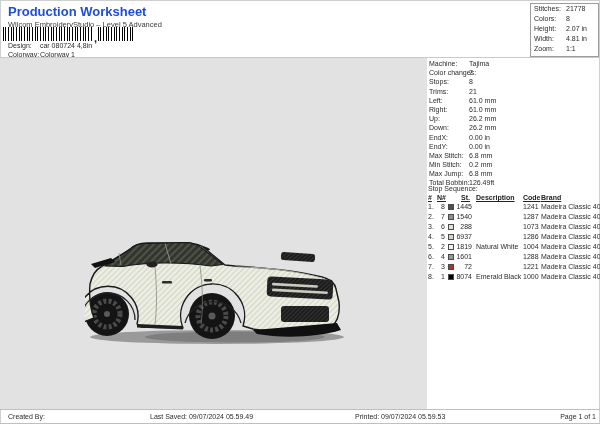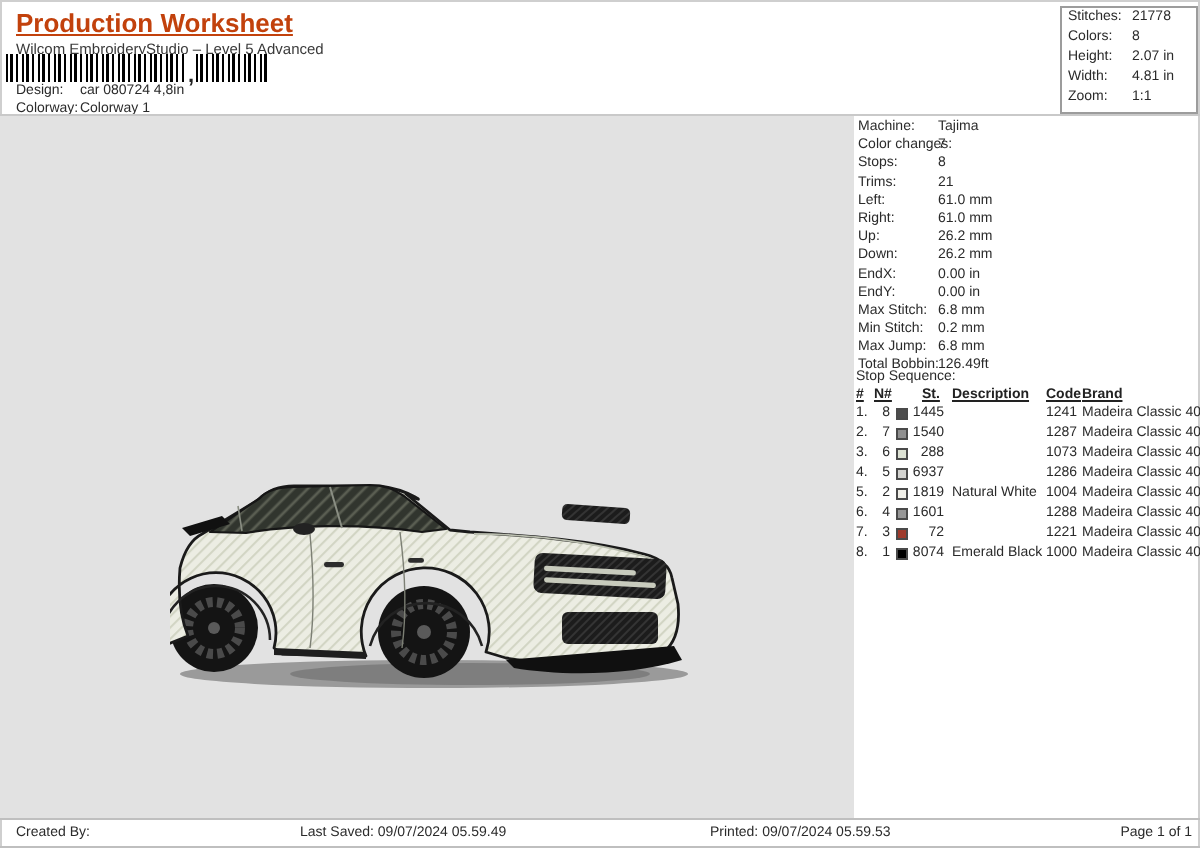--- a/index.html
+++ b/index.html
@@ -4,21 +4,21 @@
 <style>
   html,body{margin:0;padding:0;}
   body{
     width:600px;height:424px;position:relative;background:#ffffff;
     font-family:"Liberation Sans","DejaVu Sans",sans-serif;color:#222;
     overflow:hidden;
   }
   .page-border{position:absolute;inset:0;border:1px solid #cfcfcf;pointer-events:none;}
 
   
-  .title{position:absolute;left:8px;top:4px;font-size:13px;font-weight:bold;color:#c2410c;text-decoration:underline;}
+  .title{position:absolute;left:8px;top:4px;font-size:13px;font-weight:bold;color:#1d4ed8;}
   .subtitle{position:absolute;left:8px;top:20px;font-size:7.5px;color:#3a3a3a;}
   .barcode-wrap{position:absolute;left:3px;top:27px;height:14px;display:flex;align-items:flex-end;}
   .bars{height:14px;background:
     repeating-linear-gradient(90deg,#000 0px,#000 1px,#fff 1px,#fff 2px,#000 2px,#000 3.5px,#fff 3.5px,#fff 5px,#000 5px,#000 5.8px,#fff 5.8px,#fff 8px);}
   .bars.g1{width:90px;}
   .bars.g2{width:37px;}
   .barcode-comma{font-size:11px;font-weight:bold;line-height:6px;margin:0 1px;}
   .kv{position:absolute;font-size:7px;color:#2a2a2a;}
   .kv .k{display:inline-block;width:30px;}
   .design-row{left:8px;top:42px;}

